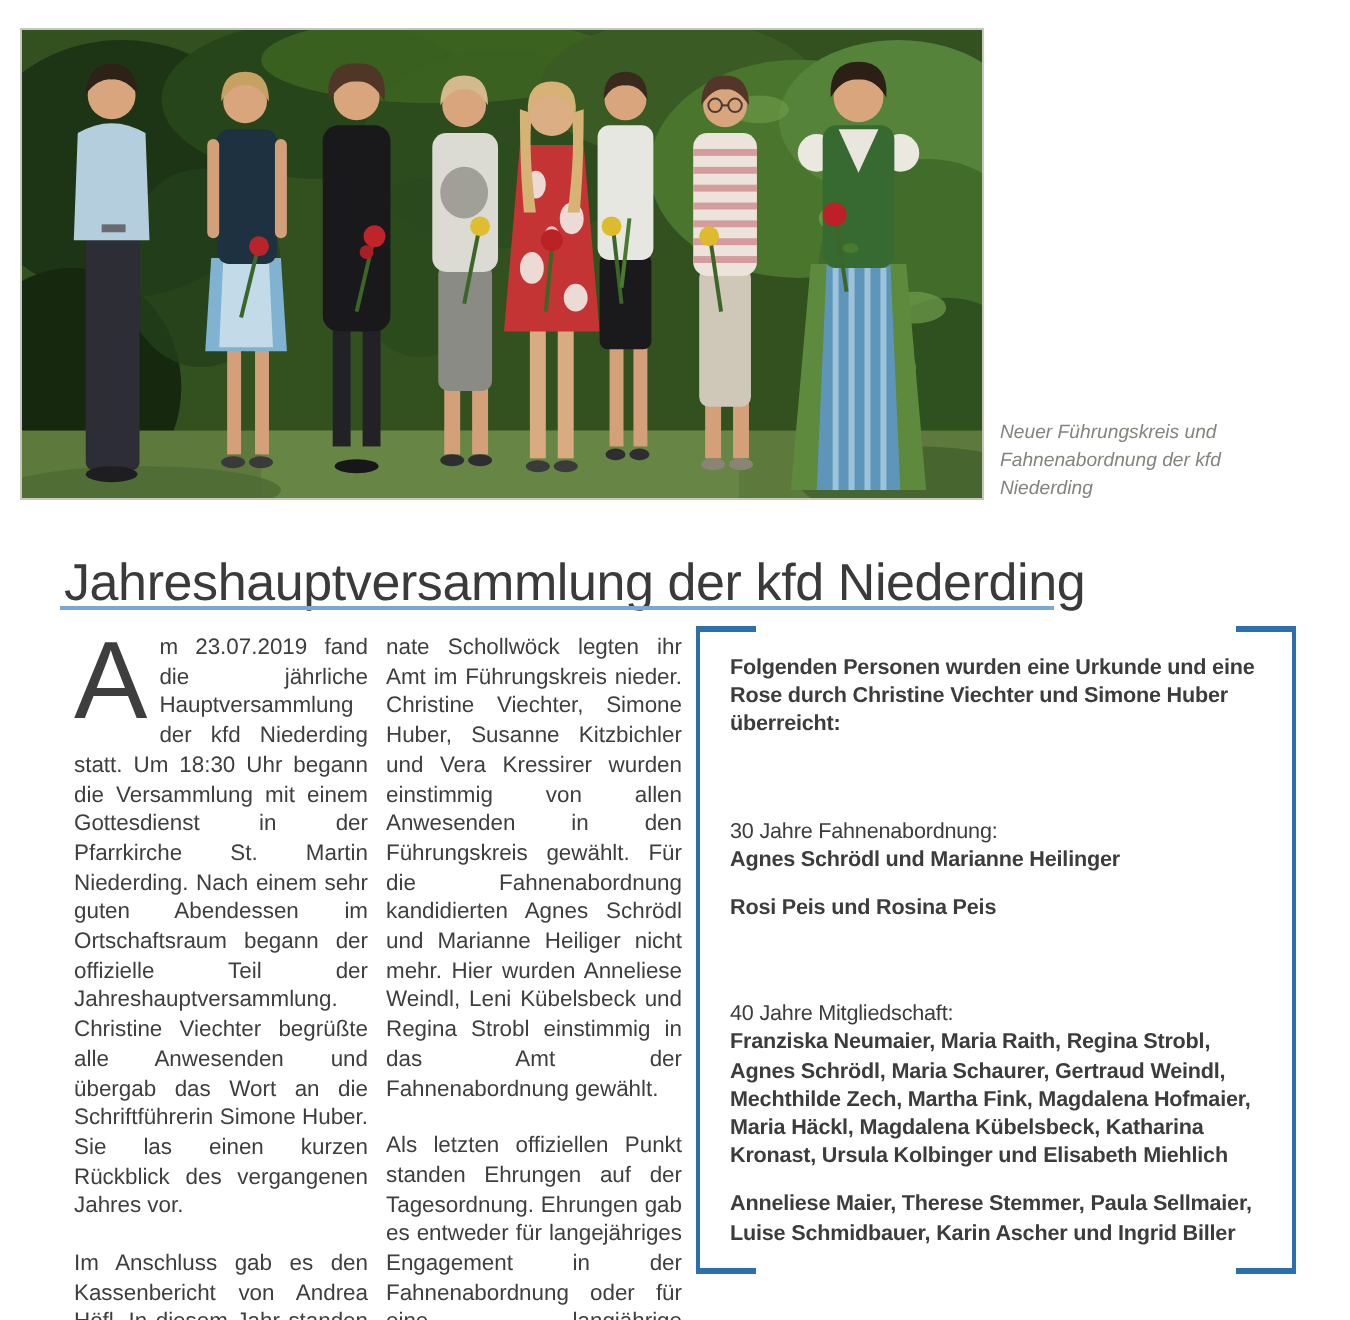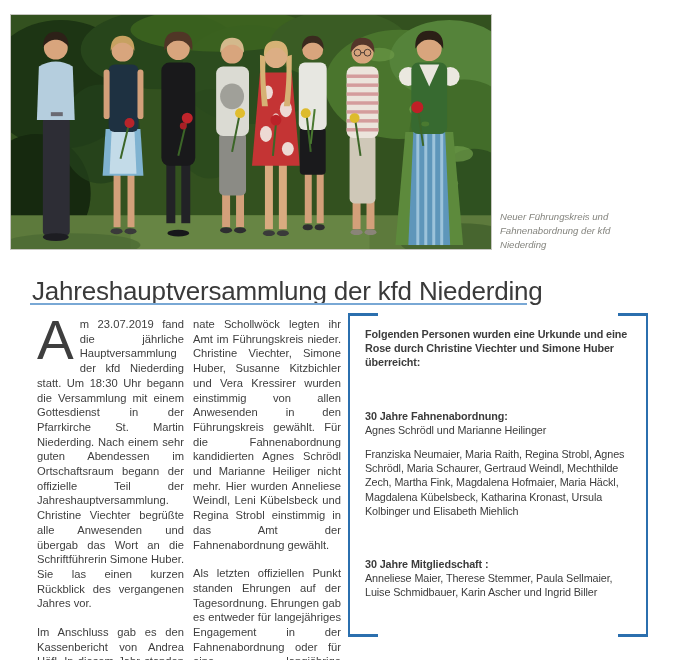--- a/index.html
+++ b/index.html
@@ -41,22 +41,22 @@
   }
   .tick{position:absolute;width:28px;height:3px;background:#2b6fae;}
   .tick.tl{top:0;left:0;} .tick.tr{top:0;right:0;}
   .tick.bl{bottom:0;left:0;} .tick.br{bottom:0;right:0;}
   .box-content{
     padding:14px 15px 0 15px;font-size:10.8px;line-height:14.2px;
     color:#3c3c3c;letter-spacing:-0.1px;
   }
   .box-intro{font-weight:bold;margin:0 0 10px 0;}
   .box-section{margin:0 0 10px 0;}
-  .box-heading{font-weight:bold;margin-top:39px;}
-  .box-names{font-weight:normal;}
+  .box-heading{font-weight:normal;margin-top:39px;}
+  .box-names{font-weight:bold;}
 </style>
 </head>
 <body>
 
 <div class="photo-frame">
   <svg viewBox="0 0 482 236" preserveAspectRatio="none" aria-hidden="true">
 
     <rect x="0" y="0" width="482" height="236" fill="#33511f"></rect>
     <ellipse cx="50" cy="70" rx="75" ry="65" fill="#1d3514"></ellipse>
     <ellipse cx="25" cy="180" rx="55" ry="60" fill="#16290f"></ellipse>
@@ -249,22 +249,23 @@
   <span class="tick bl"></span>
   <span class="tick br"></span>
   <div class="box-content">
     <p class="box-intro">Folgenden Personen wurden eine Urkunde und eine Rose durch Christine Viechter und Simone Huber überreicht:</p>
 
     <div class="box-section">
       <div class="box-heading">30 Jahre Fahnenabordnung:</div>
       <div class="box-names">Agnes Schrödl und Marianne Heilinger</div>
     </div>
     <div class="box-section">
-    </div>
-    <div class="box-section">
+      <div class="box-names">Rosi Peis und Rosina Peis</div>
+    </div>
+    <div class="box-section">
+      <div class="box-heading">40 Jahre Mitgliedschaft:</div>
       <div class="box-names">Franziska Neumaier, Maria Raith, Regina Strobl, Agnes Schrödl, Maria Schaurer, Gertraud Weindl, Mechthilde Zech, Martha Fink, Magdalena Hofmaier, Maria Häckl, Magdalena Kübelsbeck, Katharina Kronast, Ursula Kolbinger und Elisabeth Miehlich</div>
     </div>
     <div class="box-section">
-      <div class="box-heading">30 Jahre Mitgliedschaft :</div>
       <div class="box-names">Anneliese Maier, Therese Stemmer, Paula Sellmaier, Luise Schmidbauer, Karin Ascher und Ingrid Biller</div>
     </div>
   </div>
 </div>
 
 </body></html>

